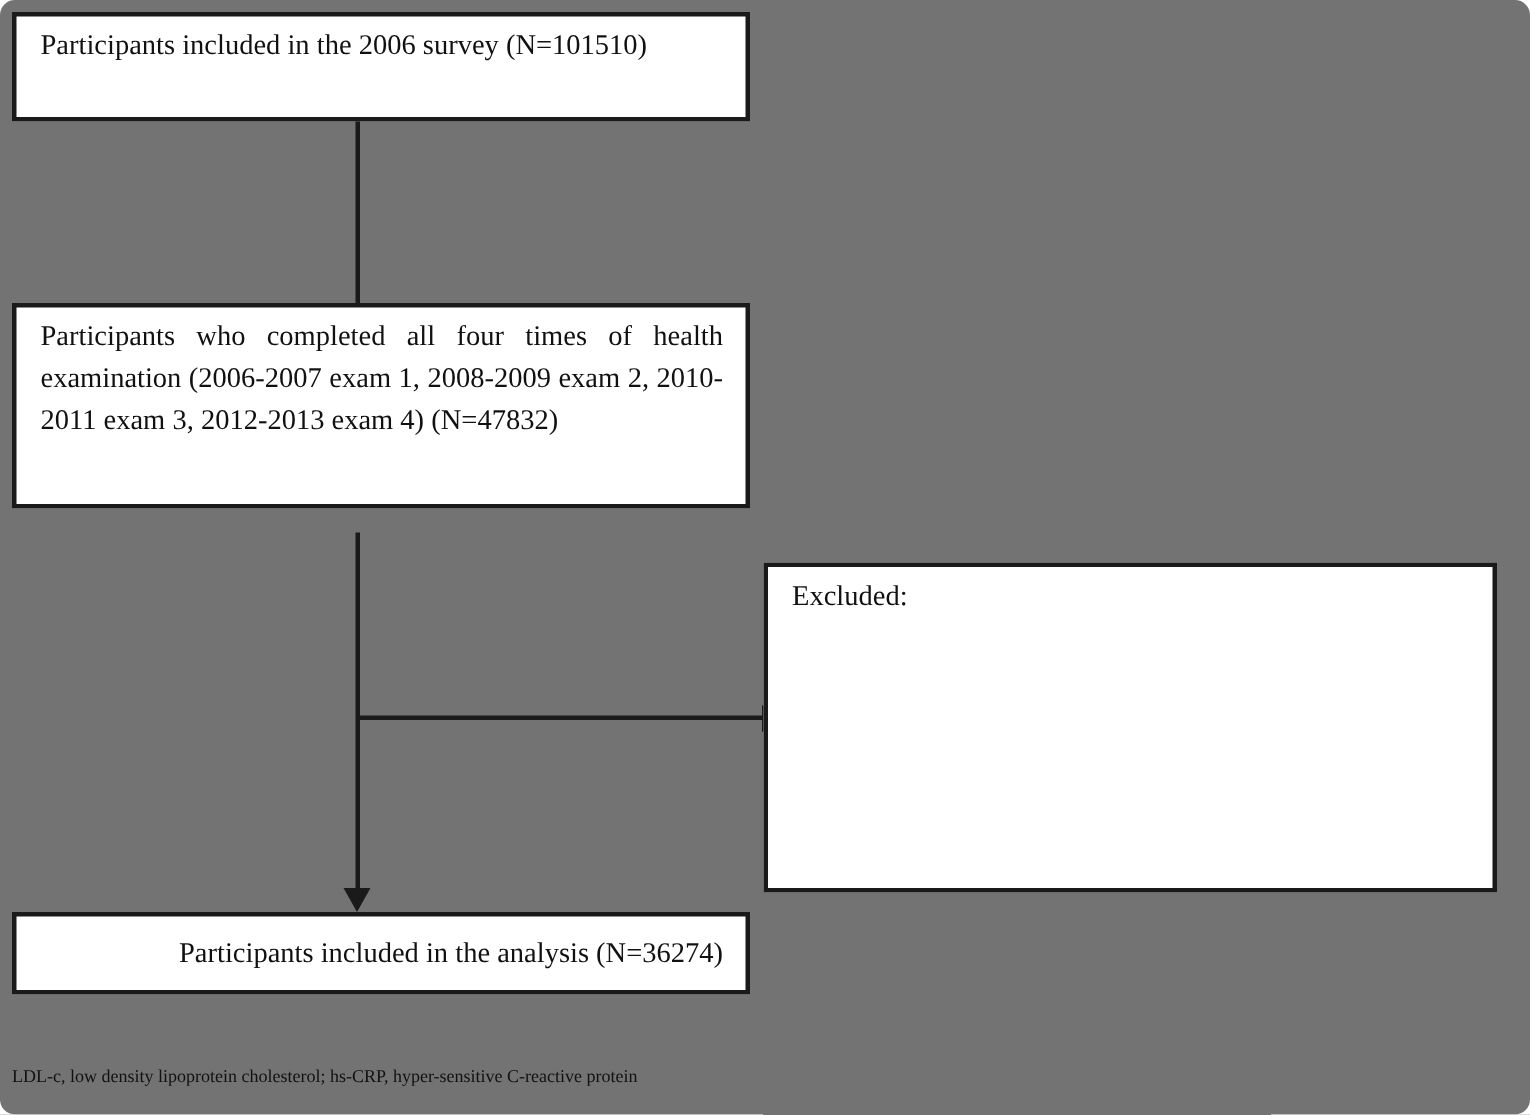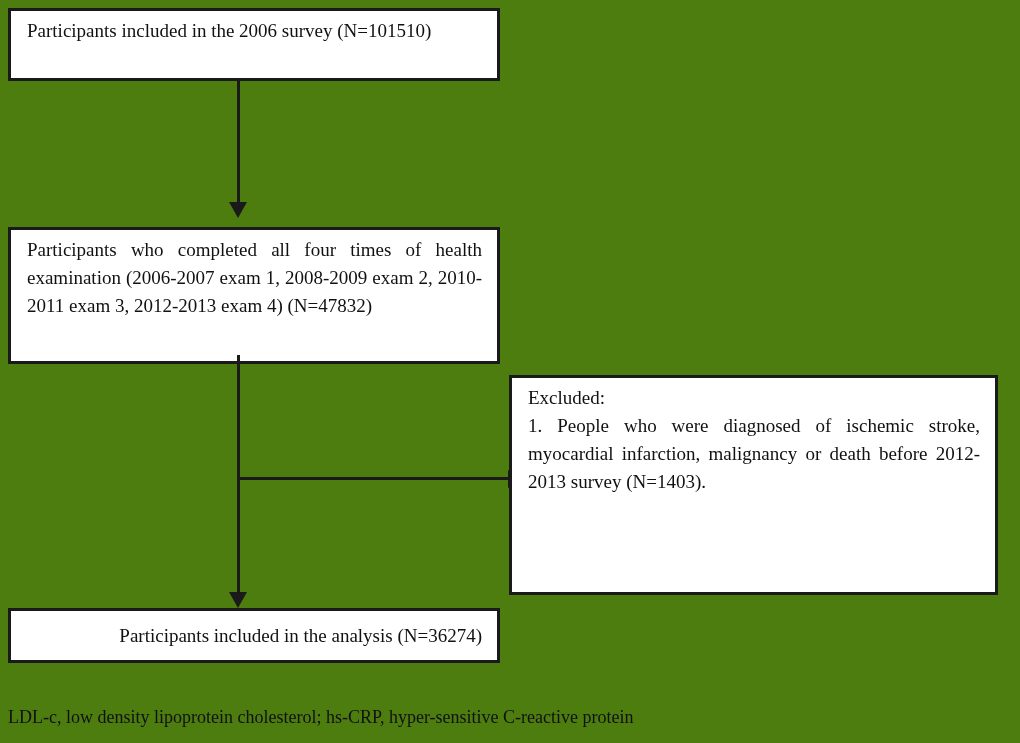--- a/index.html
+++ b/index.html
@@ -9,22 +9,23 @@
     background: #ffffff;
   }
   body {
     font-family: "Liberation Serif", "DejaVu Serif", serif;
     color: #111111;
   }
   #canvas {
     position: relative;
     width: 1020px;
     height: 743px;
-    background: #4d7c0f;
+    background: #737373;
     overflow: hidden;
+    border-radius: 10px;
   }
 
   
   .box {
     position: absolute;
     box-sizing: border-box;
     border: 3px solid #1a1a1a;
     background: #ffffff;
     padding: 6px 15px 6px 16px;
     font-size: 19px;
@@ -38,21 +39,21 @@
     text-align: justify;
     text-align-last: left;
     -moz-text-align-last: left;
   }
   .plain {
     text-align: left;
   }
 
   
   #box-enrolled  { left: 8px;   top: 8px;   width: 492px; height: 73px; }
-  #box-completed { left: 8px;   top: 227px; width: 492px; height: 137px; }
+  #box-completed { left: 8px;   top: 202px; width: 492px; height: 137px; }
   #box-excluded  { left: 509px; top: 375px; width: 489px; height: 220px; }
   #box-analysis  { left: 8px;   top: 608px; width: 492px; height: 55px;
                    display: flex; align-items: center; justify-content: flex-end; }
 
   
   .vline {
     position: absolute;
     width: 3px;
     background: #1a1a1a;
   }
@@ -88,21 +89,21 @@
     border-left: 16px solid #1a1a1a;
   }
   #arrow-into-excluded { left: 508px; top: 470px; }
 
   
   #footnote {
     position: absolute;
     left: 8px;
     top: 705px;
     width: 1000px;
-    font-size: 18px;
+    font-size: 12px;
     line-height: 24px;
     color: #111111;
     text-align: left;
   }
 </style>
 </head>
 <body>
 
 <div id="canvas">
 
@@ -117,21 +118,20 @@
     <p class="justify">Participants who completed all four times of health examination (2006-2007 exam 1, 2008-2009 exam 2, 2010-2011 exam 3, 2012-2013 exam 4) (N=47832)</p>
   </div>
 
   <div class="vline" id="conn-completed-analysis"></div>
 
   <div class="hline" id="conn-branch-excluded"></div>
   <div class="arrow-right" id="arrow-into-excluded"></div>
 
   <div class="box" id="box-excluded">
     <p class="plain">Excluded:</p>
-    <p class="justify">1. People who were diagnosed of ischemic stroke, myocardial infarction, malignancy or death before 2012-2013 survey (N=1403).</p>
   </div>
 
   <div class="arrow-down" id="arrow-into-analysis"></div>
 
   <div class="box" id="box-analysis">
     <p class="plain">Participants included in the analysis (N=36274)</p>
   </div>
 
   <div id="footnote">LDL-c, low density lipoprotein cholesterol; hs-CRP, hyper-sensitive C-reactive protein</div>
 

